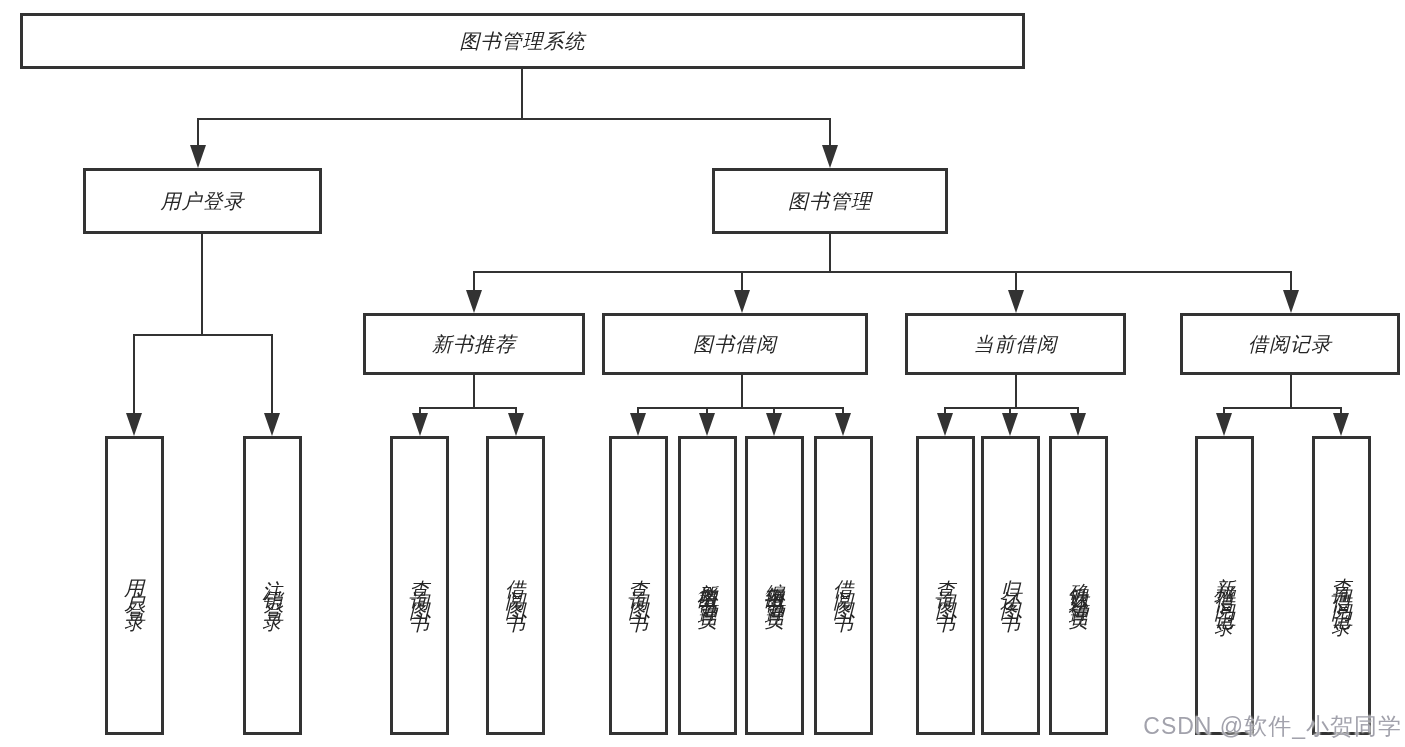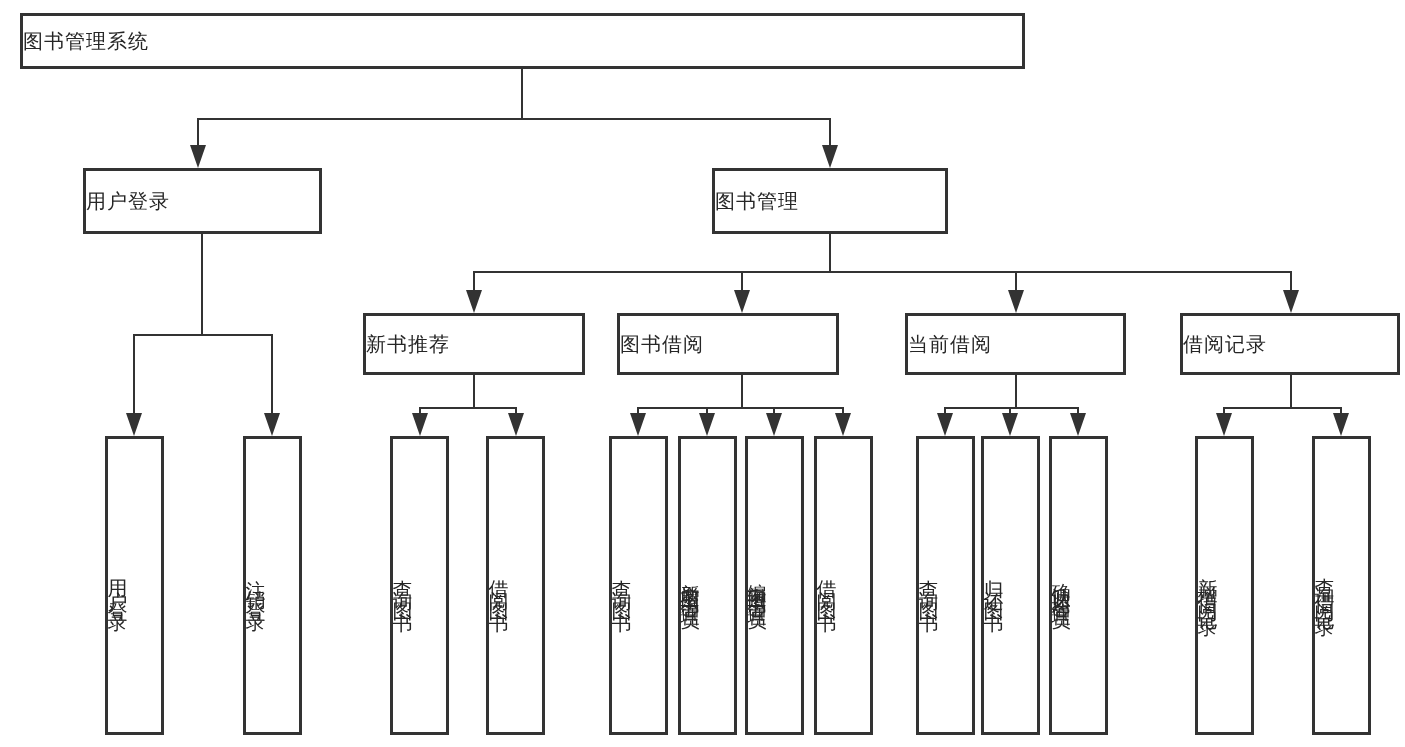--- a/index.html
+++ b/index.html
@@ -2,22 +2,22 @@
 <html><head>
 <meta charset="utf-8">
 <style>
   html,body{margin:0;padding:0;background:#ffffff;}
   #canvas{
     position:relative;width:1405px;height:747px;background:#ffffff;overflow:hidden;
     font-family:"Liberation Sans","DejaVu Sans",sans-serif;color:#262626;
   }
   .box{
     position:absolute;background:#ffffff;border:3px solid #333333;box-sizing:border-box;
-    display:flex;align-items:center;justify-content:flex-start;
-    font-size:20px;color:#262626;letter-spacing:1px;
+    display:flex;align-items:center;justify-content:center;
+    font-size:20px;color:#262626;letter-spacing:1px;font-style:italic;
   }
   .leaf{top:436px;height:299px;width:59px;}
   .v{
     writing-mode:vertical-rl;letter-spacing:11px;line-height:1;
     display:block;white-space:nowrap;
   }
   .v.mid{letter-spacing:8px;}
   .v.long{letter-spacing:4px;font-size:19px;}
   .hl,.vl{position:absolute;background:#333333;}
   .hl{height:2px;}
@@ -47,21 +47,21 @@
   </div>
 
   <div class="box" style="left:363px;top:313px;width:222px;height:62px">
     <span>新书推荐</span>
   </div>
 
   <div class="box" style="left:712px;top:168px;width:236px;height:66px">
     <span>图书管理</span>
   </div>
 
-  <div class="box" style="left:617px;top:313px;width:222px;height:62px">
+  <div class="box" style="left:602px;top:313px;width:266px;height:62px">
     <span>图书借阅</span>
   </div>
 
   <div class="box" style="left:905px;top:313px;width:221px;height:62px">
     <span>当前借阅</span>
   </div>
 
   <div class="box" style="left:1180px;top:313px;width:220px;height:62px">
     <span>借阅记录</span>
   </div>
@@ -162,14 +162,15 @@
   <div class="vl" style="left:1077px;top:407px;height:9px"></div>
   <div class="ah" style="left:1070px;top:413px"></div>
 
   <div class="vl" style="left:1290px;top:375px;height:34px"></div>
   <div class="hl" style="left:1223px;top:407px;width:119px"></div>
   <div class="vl" style="left:1223px;top:407px;height:9px"></div>
   <div class="ah" style="left:1216px;top:413px"></div>
   <div class="vl" style="left:1340px;top:407px;height:9px"></div>
   <div class="ah" style="left:1333px;top:413px"></div>
 
+  <div class="watermark">CSDN @软件_小贺同学</div>
 
 </div>
 
 </body></html>

